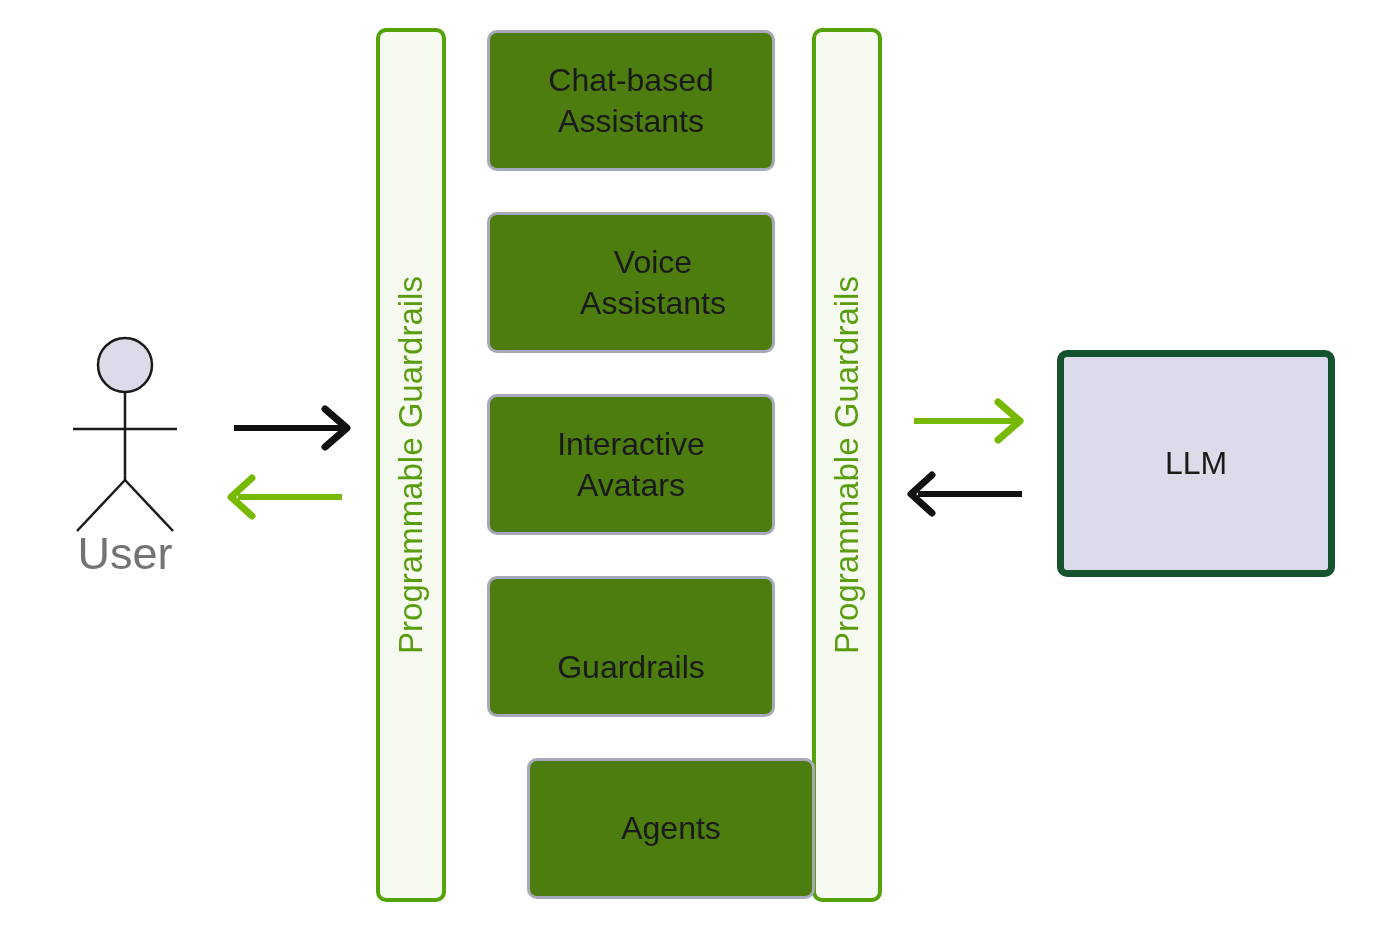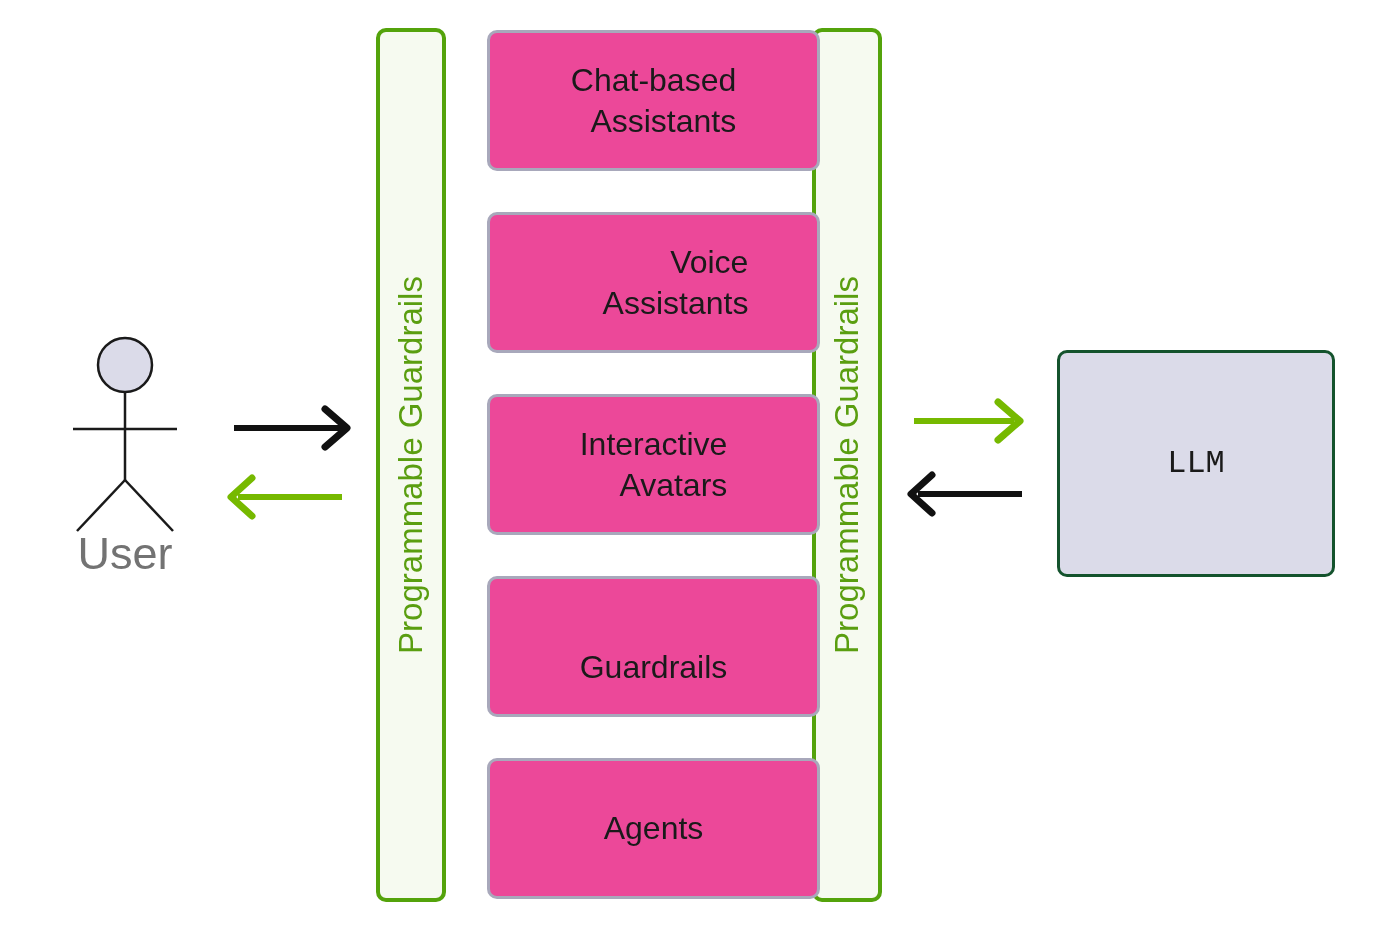--- a/index.html
+++ b/index.html
@@ -40,53 +40,53 @@
     color: #5a9e10;
     font-size: 33px;
     font-family: "Liberation Sans", sans-serif;
     letter-spacing: 0px;
   }
 
   
   .app-box {
     position: absolute;
     left: 487px;
-    width: 333px;
+    width: 288px;
     box-sizing: border-box;
-    background: #ec4899;
+    background: #4d7c0f;
     border: 3px solid #a8a8bb;
     border-radius: 10px;
     display: flex;
     align-items: center;
     justify-content: center;
-    text-align: right;
+    text-align: center;
     color: #1a1a1a;
     font-size: 32px;
     line-height: 1.28;
     font-family: "Liberation Sans", sans-serif;
   }
   .app-box .app-box-label { display: block; padding: 0 10px; }
 
   
   .llm-box {
     position: absolute;
     left: 1057px;
     top: 350px;
     width: 278px;
     height: 227px;
     box-sizing: border-box;
     background: #dbdbe9;
-    border: 3px solid #14532d;
+    border: 7px solid #14532d;
     border-radius: 10px;
     display: flex;
     align-items: center;
     justify-content: center;
     color: #1a1a1a;
     font-size: 32px;
-    font-family: Liberation Mono, monospace;
+    font-family: Liberation Sans, sans-serif;
   }
 
   
   .user-figure {
     position: absolute;
     left: 55px;
     top: 335px;
     width: 140px;
     height: 200px;
   }
@@ -175,21 +175,21 @@
       <span>Interactive</span><br><span>Avatars</span>
     </span>
   </div>
 
   <div class="app-box" style="top:576px; height:141px;">
     <span class="app-box-label">
       <br><span>Guardrails</span>
     </span>
   </div>
 
-  <div class="app-box" style="top:758px; height:141px;">
+  <div class="app-box" style="top:758px; height:141px;margin-left:40px;">
     <span class="app-box-label">
       <span>Agents</span>
     </span>
   </div>
 
   <div class="llm-box">
     <span>LLM</span>
   </div>
 
 </div>

